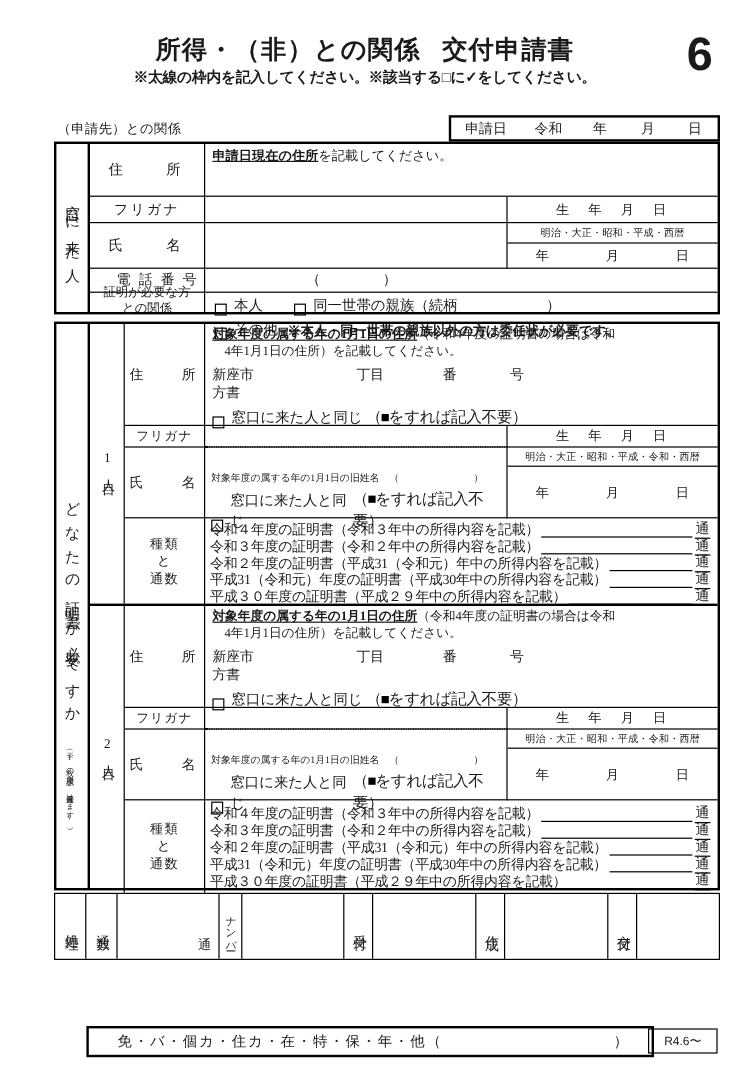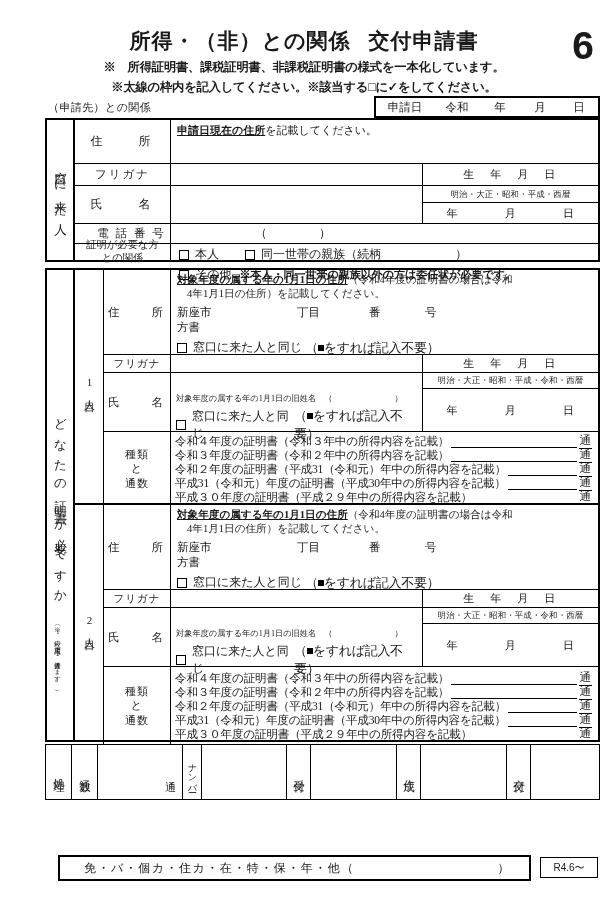--- a/index.html
+++ b/index.html
@@ -72,21 +72,21 @@
   .lbl.rel{
     flex-direction:column;letter-spacing:0;font-size:10.3px;line-height:1.25;
     text-align:center;
   }
   .lbl.kinds{flex-direction:column;letter-spacing:1px;font-size:11px;line-height:1.3;}
 
   .note{font-size:11px;line-height:1.25;}
   .u{text-decoration:underline;font-weight:bold;}
   .bold{font-weight:bold;}
 
-  .chkline{display:flex;align-items:center;font-size:12px;}
+  .chkline{display:flex;align-items:flex-end;font-size:12px;}
   .cb{
     display:inline-block;width:10px;height:10px;
     border:1.3px solid #000;margin-right:6px;box-sizing:border-box;
     flex:none;
   }
   .tiny{font-size:13px;letter-spacing:-0.3px;}
   .sqfill{display:inline-block;width:6px;height:6px;background:#000;vertical-align:1px;}
 
   .eras{font-size:8.4px;letter-spacing:0.2px;text-align:center;white-space:nowrap;}
   .ymd{font-size:11px;letter-spacing:0.5px;display:flex;justify-content:space-around;align-items:center;width:100%;height:100%;}
@@ -113,21 +113,21 @@
     font-size:11.5px;letter-spacing:2px;width:100%;height:100%;
   }
   .proc-num{
     writing-mode:vertical-rl;text-orientation:upright;
     display:flex;align-items:center;justify-content:center;
     font-size:9px;letter-spacing:0px;width:100%;height:100%;
   }
 
   
   .footbox{
-    position:absolute;left:58px;top:855px;width:473px;height:26px;
+    position:absolute;left:72px;top:855px;width:473px;height:26px;
     border:2px solid #000;box-sizing:border-box;
     display:flex;align-items:center;
     font-size:12px;letter-spacing:1.5px;
   }
   .r46{
     position:absolute;left:540px;top:857px;width:58px;height:21px;
     border:1.4px solid #000;box-sizing:border-box;
     display:flex;align-items:center;justify-content:center;
     font-size:10px;
     font-family:"Liberation Sans","DejaVu Sans",sans-serif;
@@ -135,21 +135,20 @@
 </style>
 </head>
 <body>
 
 <div class="page">
 
   <div class="hdr">
     <div class="title">
       <span>所得・（非）との関係</span><span class="gap"></span><span>交付申請書</span>
     </div>
-    <div class="sub1">※　所得証明書、課税証明書、非課税証明書の様式を一本化しています。</div>
     <div class="sub2">※太線の枠内を記入してください。※該当する□に✓をしてください。</div>
   </div>
   <div class="bignum">6</div>
 
   <div class="toline">（申請先）との関係</div>
 
   <div class="datebox">
     <span style="width:58px;">申請日</span>
     <span style="width:46px;">令和</span>
     <span style="width:40px;">年</span>

